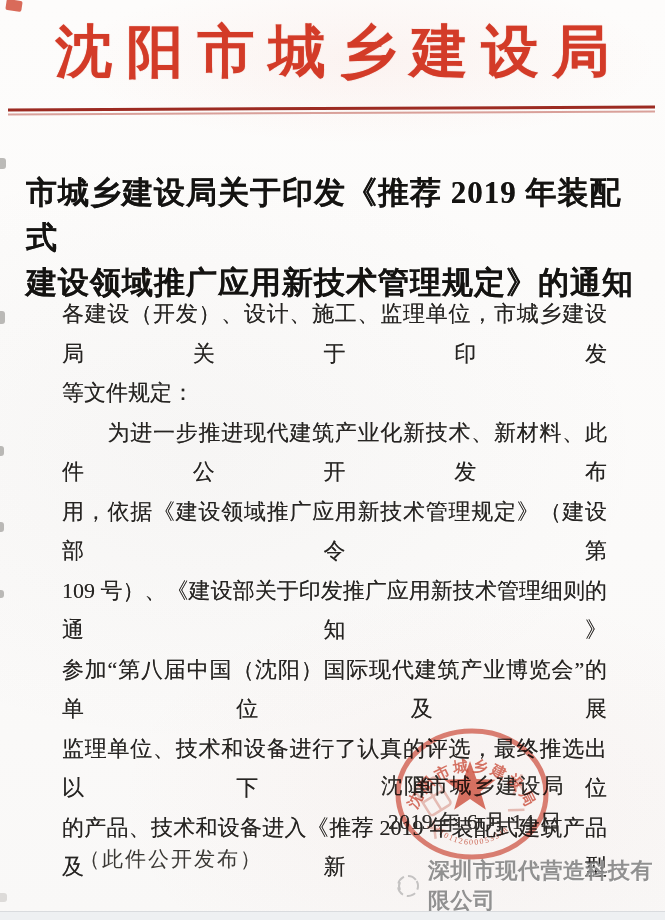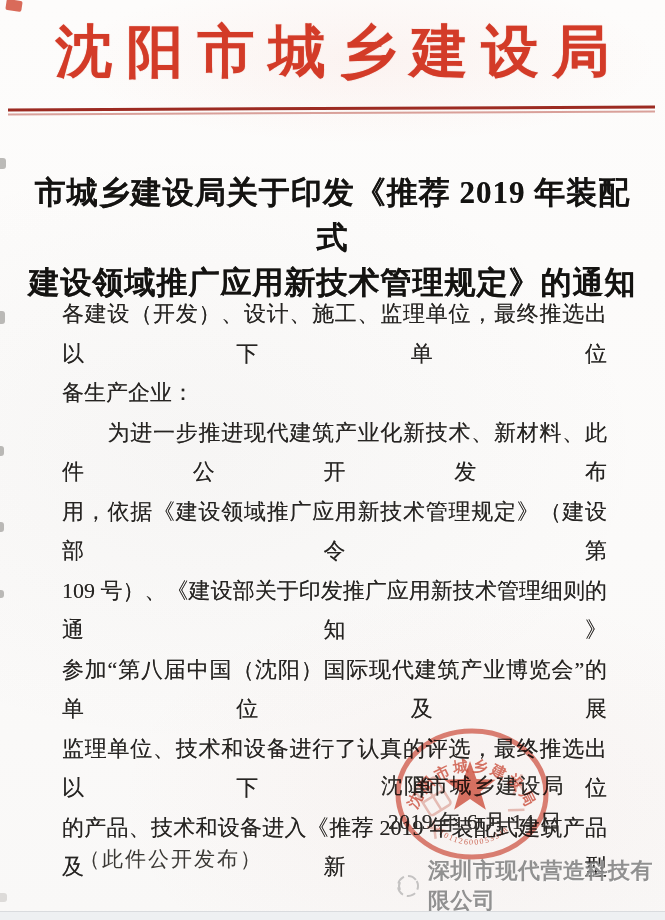--- a/index.html
+++ b/index.html
@@ -27,21 +27,21 @@
     font-size:57px;font-weight:700;color:#d33b28;
     letter-spacing:14px;padding-left:14px;
     text-shadow:0 0 1px rgba(205,55,38,.55);
   }
   .red-rule{position:absolute;top:107px;left:8px;right:10px;transform:rotate(-0.25deg);}
   .rule-thick{height:3px;background:#9c2b22;}
   .rule-thin{height:2px;margin-top:2px;background:#cf8a82;opacity:.8;}
 
   .doc-title{
     position:absolute;top:170px;left:26px;right:26px;margin:0;
-    text-align:center;font-size:31px;line-height:45px;font-weight:700;color:#141311;
+    text-align:left;font-size:31px;line-height:45px;font-weight:700;color:#141311;
     letter-spacing:1px;text-shadow:0 0 .5px rgba(20,19,17,.7);
   }
   .doc-title .t-line{display:block;}
 
   .body-text{
     position:absolute;top:294px;left:62px;width:545px;
     font-size:22px;line-height:39.5px;color:#262422;
     text-shadow:0 0 .4px rgba(38,36,34,.6);
   }
   .body-text .line{margin:0;white-space:nowrap;}
@@ -94,22 +94,22 @@
     <div class="rule-thick"></div>
     <div class="rule-thin"></div>
   </div>
 
   <h1 class="doc-title">
     <span class="t-line">市城乡建设局关于印发《推荐 2019 年装配式</span>
     <span class="t-line">建设领域推广应用新技术管理规定》的通知</span>
   </h1>
 
   <div class="body-text">
-    <p class="line spread">各建设（开发）、设计、施工、监理单位，最终推选出以下单位</p>
-    <p class="line">备生产企业：</p>
+    <p class="line spread">各建设（开发）、设计、施工、监理单位，市城乡建设局关于印发</p>
+    <p class="line">等文件规定：</p>
     <p class="line spread">　　为进一步推进现代建筑产业化新技术、新材料、此件公开发布</p>
     <p class="line spread">用，依据《建设领域推广应用新技术管理规定》（建设部令第</p>
     <p class="line spread">109 号）、《建设部关于印发推广应用新技术管理细则的通知》</p>
     <p class="line spread">参加“第八届中国（沈阳）国际现代建筑产业博览会”的单位及展</p>
     <p class="line spread">监理单位、技术和设备进行了认真的评选，最终推选出以下单位</p>
     <p class="line spread">的产品、技术和设备进入《推荐 2019 年装配式建筑产品及新型</p>
 
   </div>
 
   <div class="issuer">沈阳市城乡建设局</div>

